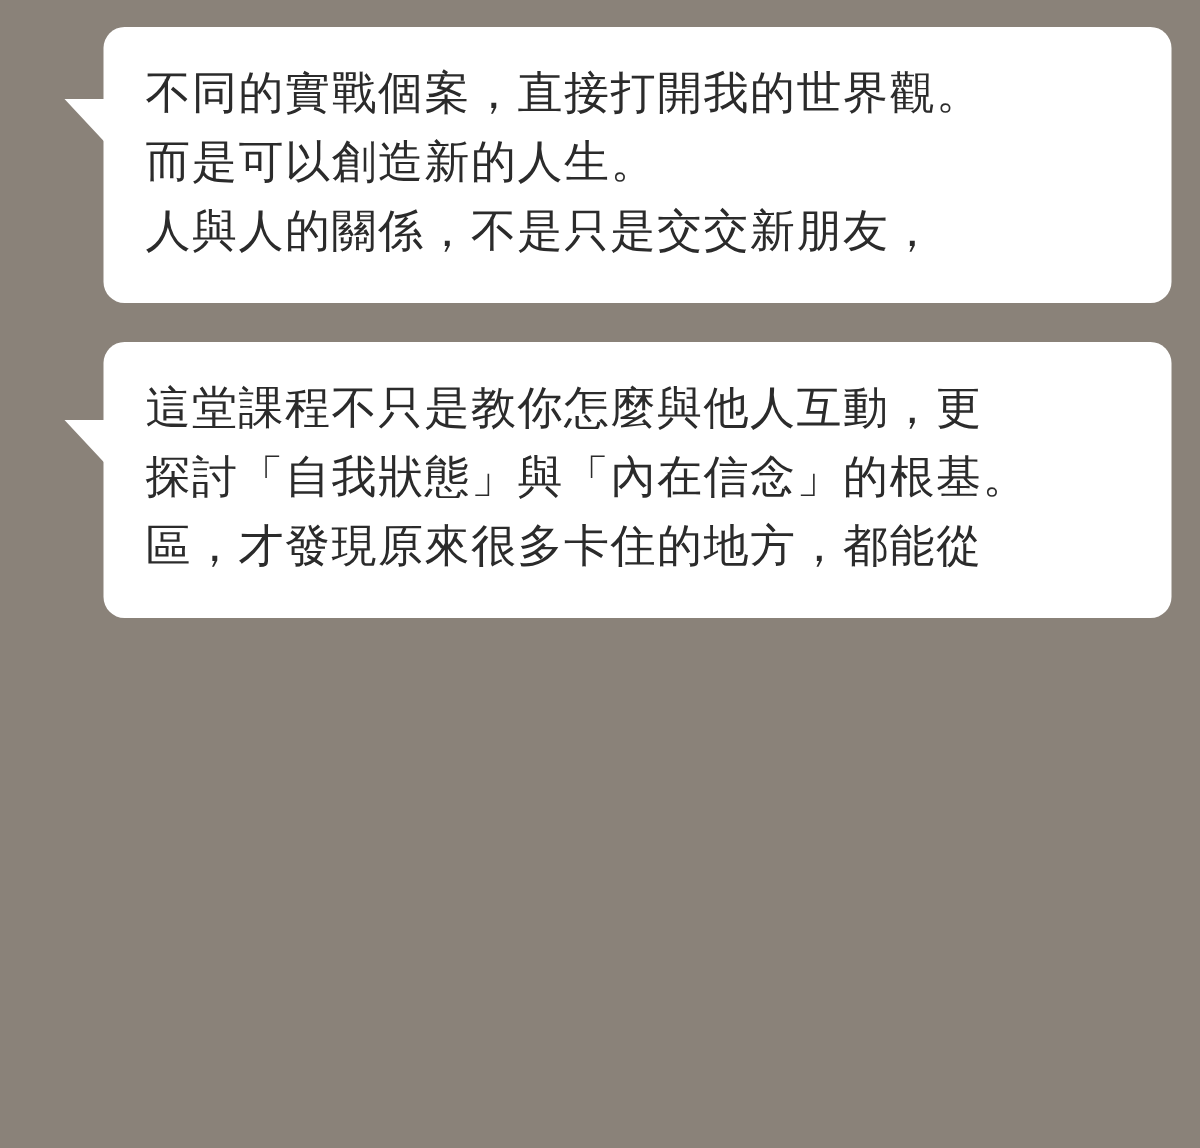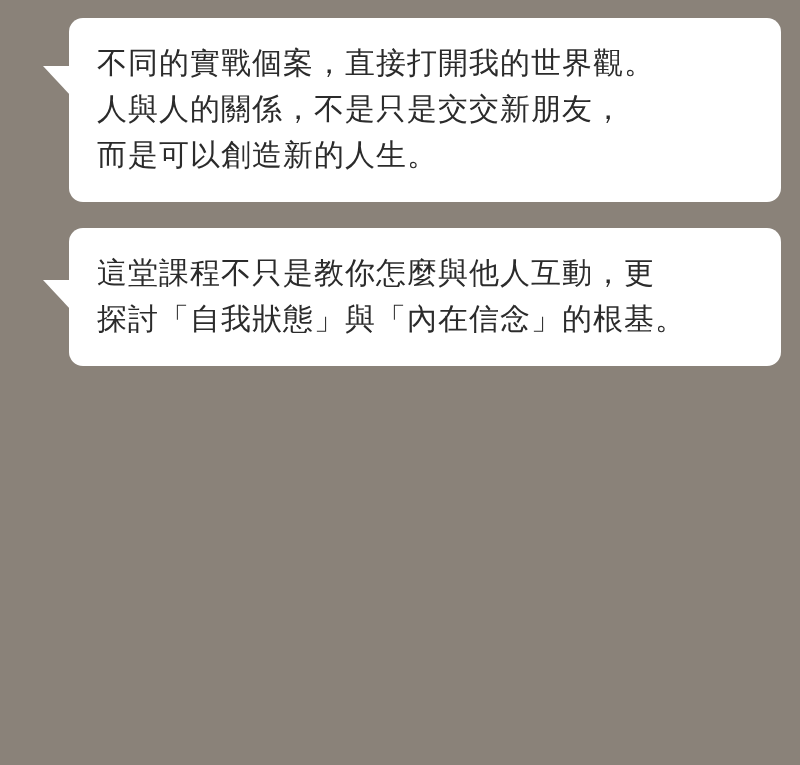--- a/index.html
+++ b/index.html
@@ -55,24 +55,25 @@
   }
 </style>
 </head>
 <body style="background: rgb(138, 130, 121);">
 
 <div class="board">
 
   <div class="bubble bubble-1">
     <span class="tail"></span>
     <div class="line">不同的實戰個案，直接打開我的世界觀。</div>
+    <div class="line">而是可以創造新的人生。</div>
     <div class="line">人與人的關係，不是只是交交新朋友，</div>
-    <div class="line">而是可以創造新的人生。</div>
   </div>
 
 
   <div class="bubble bubble-3">
     <span class="tail"></span>
     <div class="line">這堂課程不只是教你怎麼與他人互動，更</div>
     <div class="line">探討「自我狀態」與「內在信念」的根基。</div>
+    <div class="line">區，才發現原來很多卡住的地方，都能從</div>
   </div>
 
 </div>
 
 </body></html>

